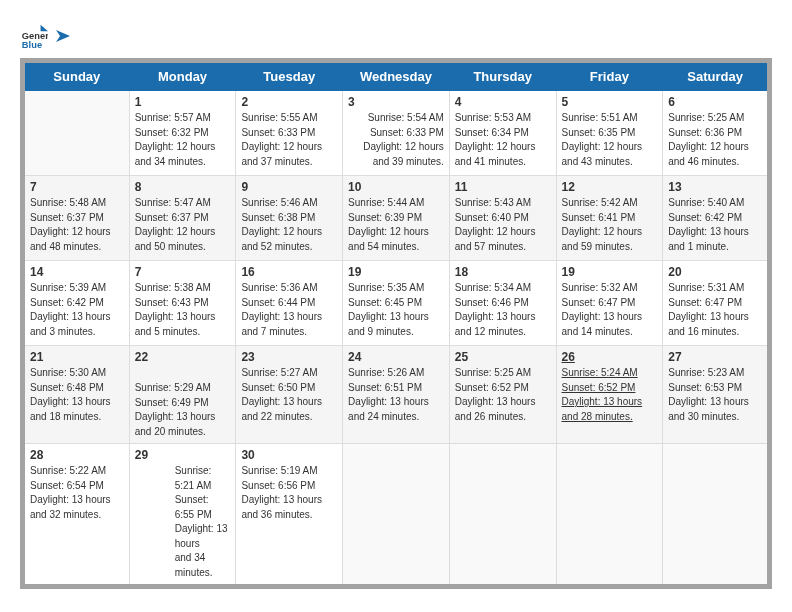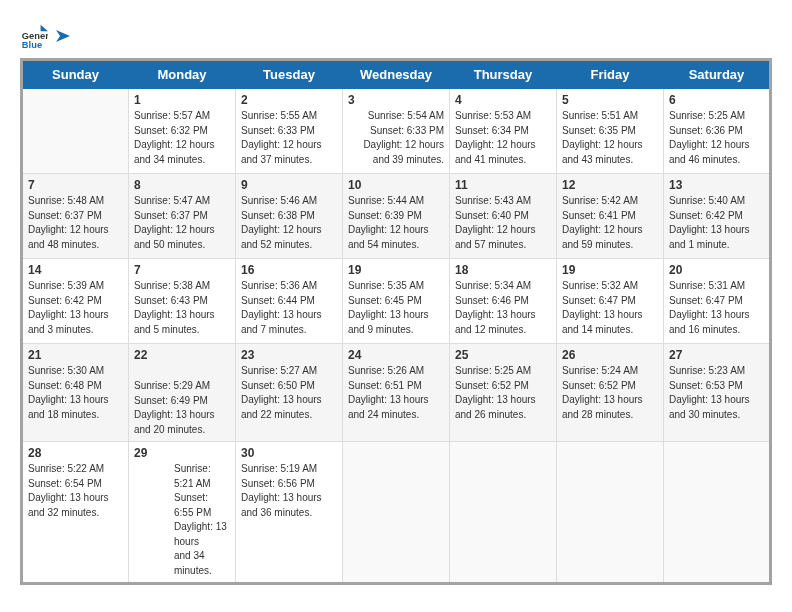--- a/index.html
+++ b/index.html
@@ -33,21 +33,21 @@
       font-weight: bold;
       color: #333;
     }
     .subtitle {
       font-size: 16px;
       color: #555;
     }
     .calendar {
       width: 100%;
       border-collapse: collapse;
-      border: 3px solid #a3a3a3;
+      border: 5px solid #a3a3a3;
     }
     .calendar th {
       background-color: #1a6cad;
       color: #fff;
       text-align: center;
       padding: 6px 4px;
       font-size: 13px;
       font-weight: bold;
       border: 1px solid #1a6cad;
     }
@@ -299,21 +299,21 @@
 Daylight: 13 hours
 and 24 minutes.</div>
         </td>
         <td style="background: rgb(245, 245, 245);">
           <div class="day-number">25</div>
           <div class="day-info" style="white-space: pre-line;">Sunrise: 5:25 AM
 Sunset: 6:52 PM
 Daylight: 13 hours
 and 26 minutes.</div>
         </td>
-        <td style="background: rgb(245, 245, 245);">
+        <td style="background: rgb(245, 245, 245); text-decoration: underline;">
           <div class="day-number">26</div>
           <div class="day-info" style="white-space: pre-line;">Sunrise: 5:24 AM
 Sunset: 6:52 PM
 Daylight: 13 hours
 and 28 minutes.</div>
         </td>
         <td style="background: rgb(245, 245, 245);">
           <div class="day-number">27</div>
           <div class="day-info" style="white-space: pre-line;">Sunrise: 5:23 AM
 Sunset: 6:53 PM

